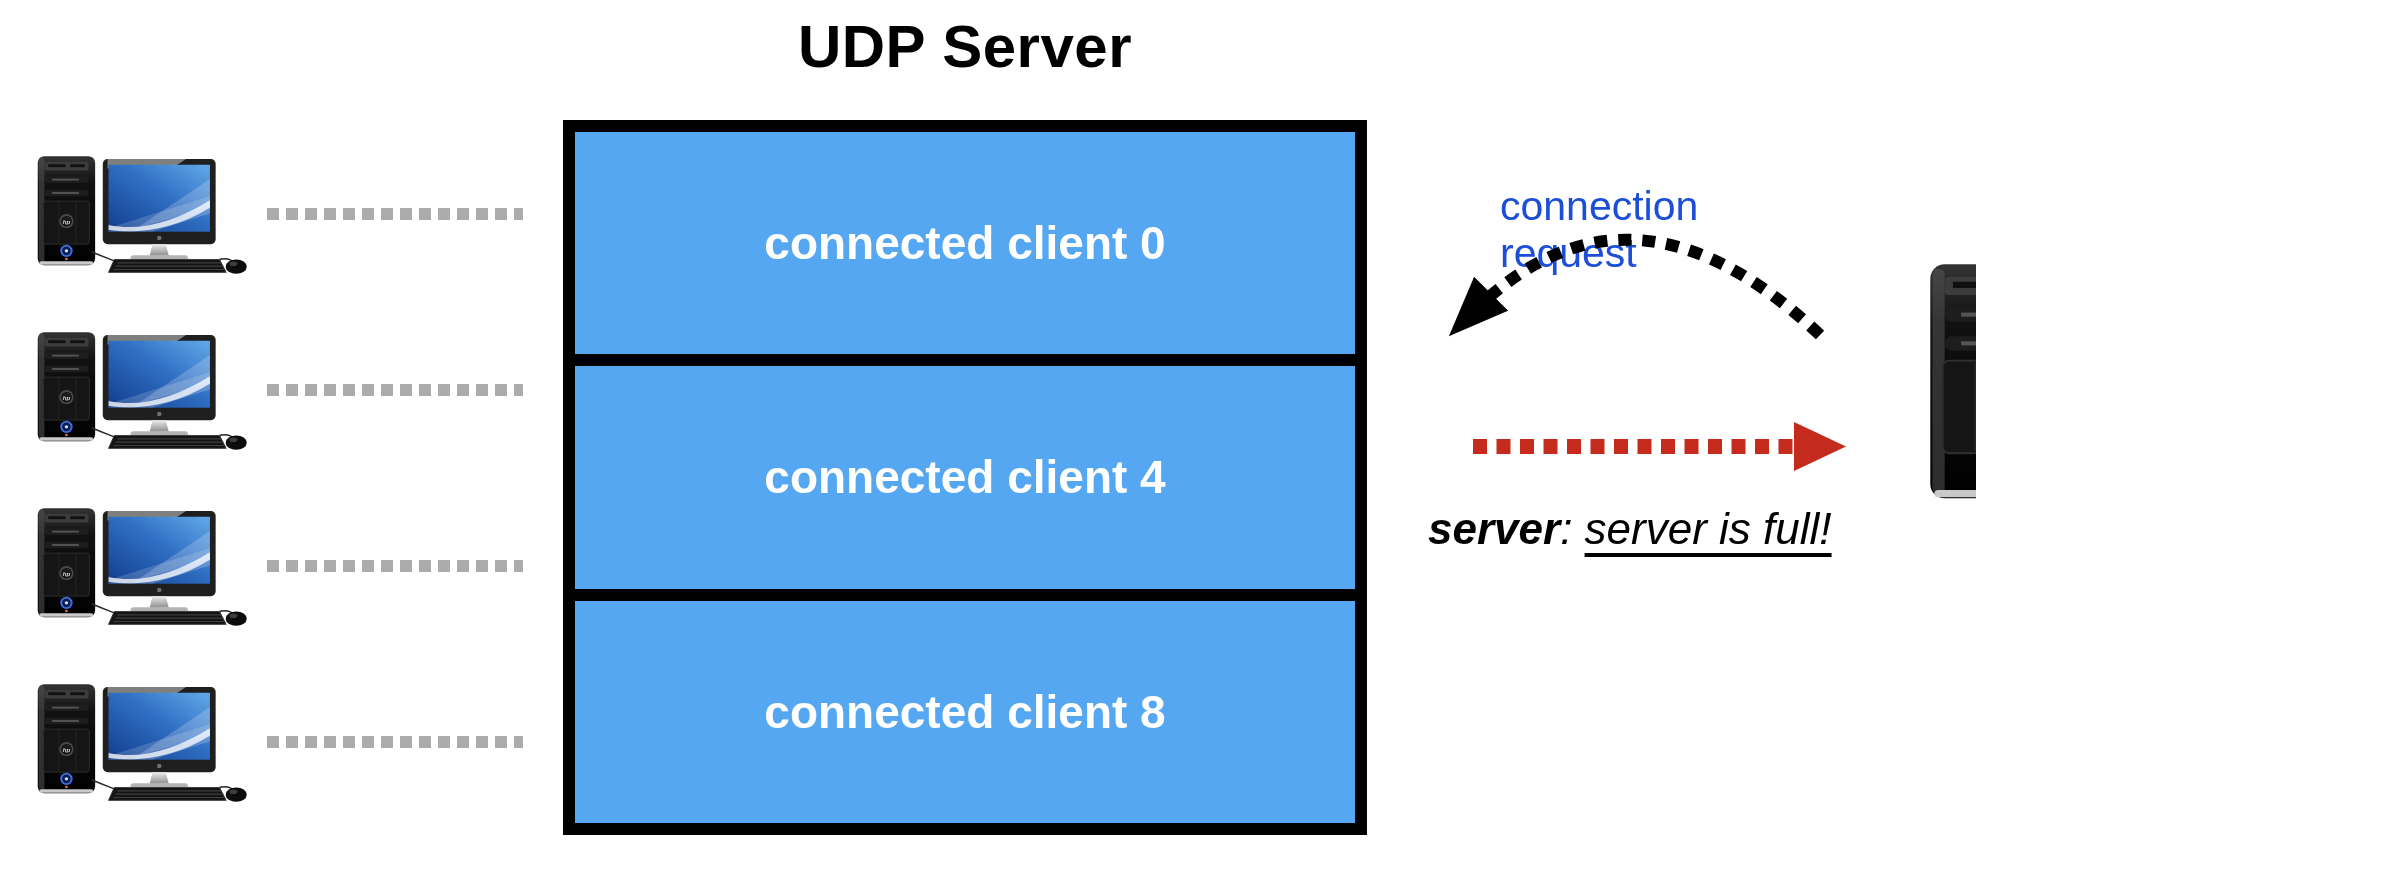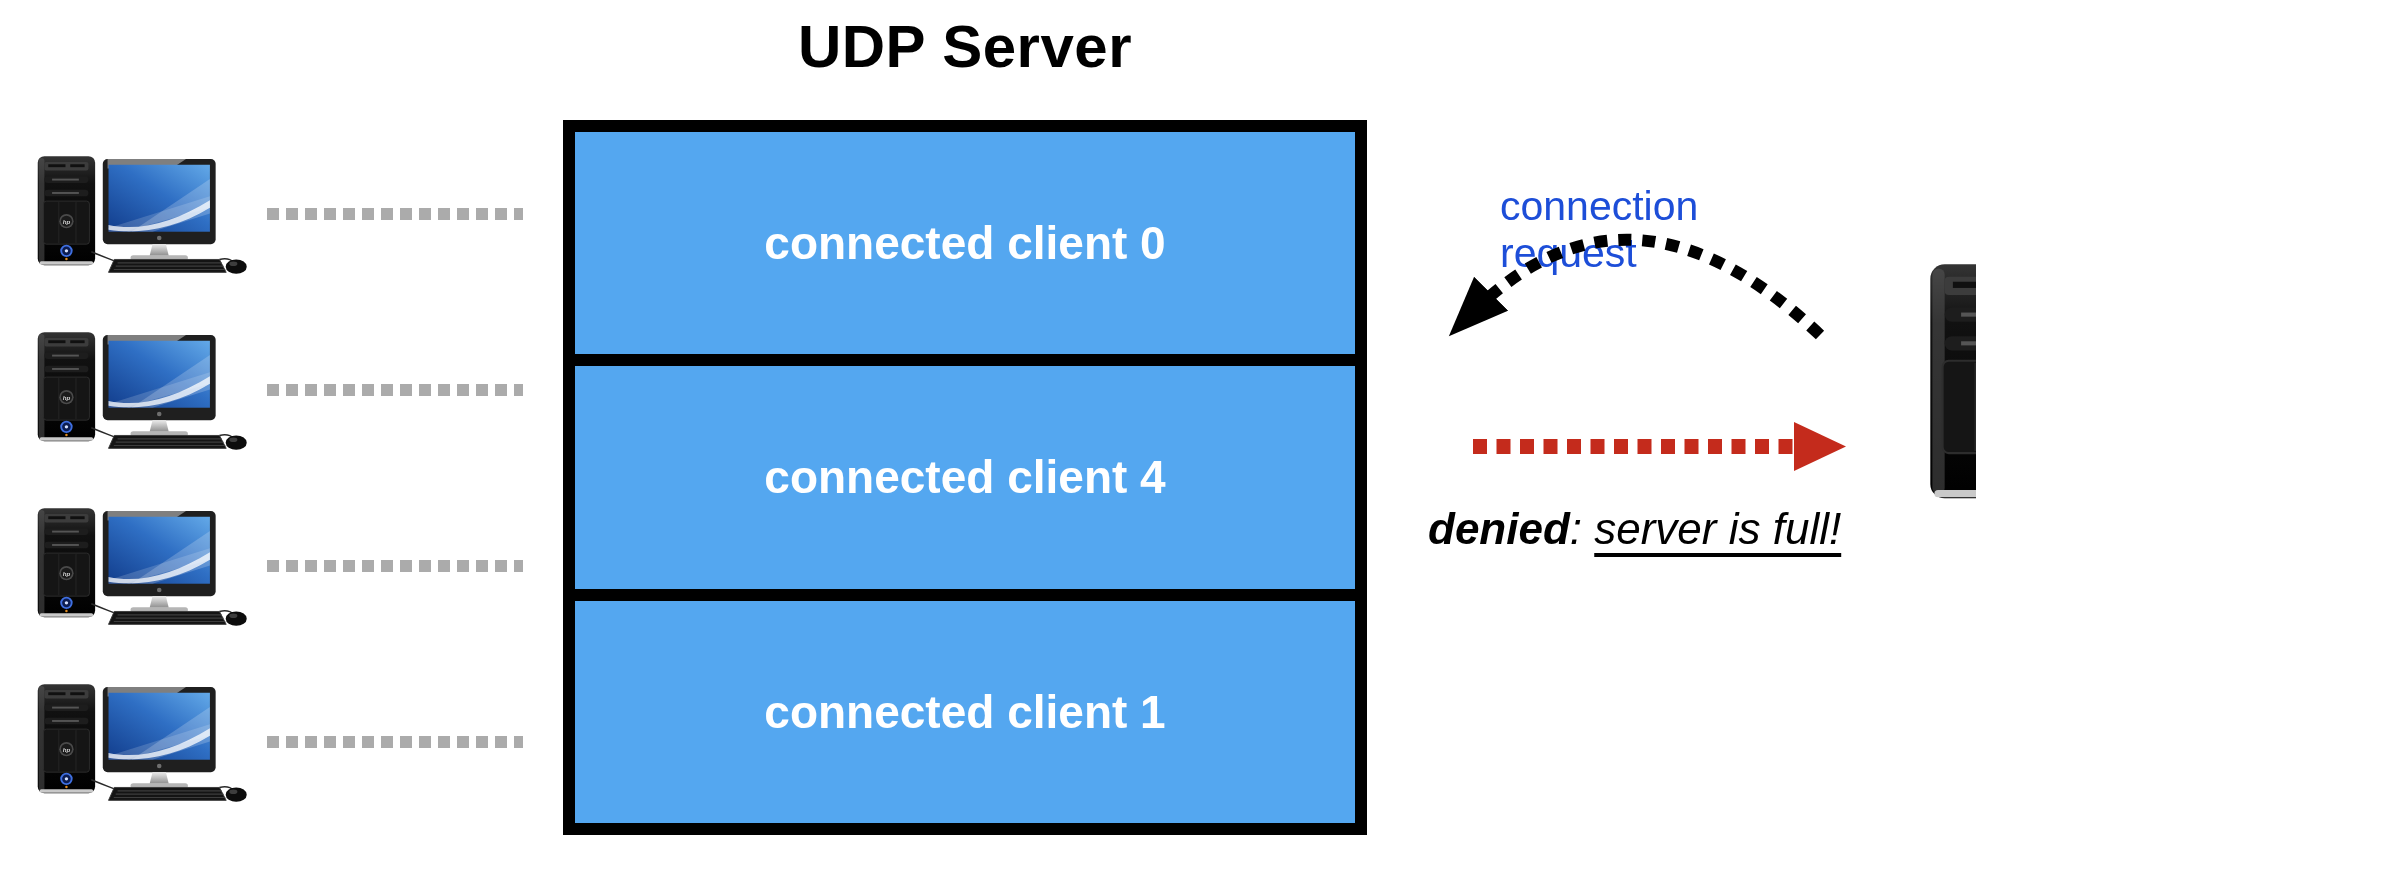--- a/index.html
+++ b/index.html
@@ -184,21 +184,21 @@
   <div class="title">UDP Server</div>
 
   <div class="server-box">
     <div class="server-row">
       <span>connected client 0</span>
     </div>
     <div class="server-row">
       <span>connected client 4</span>
     </div>
     <div class="server-row">
-      <span>connected client 1</span>
+      <span>connected client 8</span>
     </div>
   </div>
 
   <svg class="pc pc-left pc-1" viewBox="0 0 230 130">
       <use href="#pc-icon"></use>
     </svg>
   <svg class="pc pc-left pc-2" viewBox="0 0 230 130">
       <use href="#pc-icon"></use>
     </svg>
   <svg class="pc pc-left pc-3" viewBox="0 0 230 130">
@@ -223,20 +223,20 @@
     </defs>
     <path class="arc-path" d="M 390 115 Q 199 -65 40 95" marker-end="url(#blackHead)"></path>
   </svg>
 
   <svg class="red-arrow-svg" viewBox="0 0 400 70">
     <path class="red-line" d="M 13 34.5 H 336"></path>
     <polygon class="red-head" points="334,10 386,34.5 334,59"></polygon>
   </svg>
 
   <div class="denied">
-    <span class="d-bold">denied</span><span>: </span><span class="d-underline">server is full!</span>
+    <span class="d-bold">server</span><span>: </span><span class="d-underline">server is full!</span>
   </div>
 
   <svg class="pc pc-right" viewBox="0 0 230 130">
       <use href="#pc-icon"></use>
     </svg>
 
 </div>
 
 </body></html>

